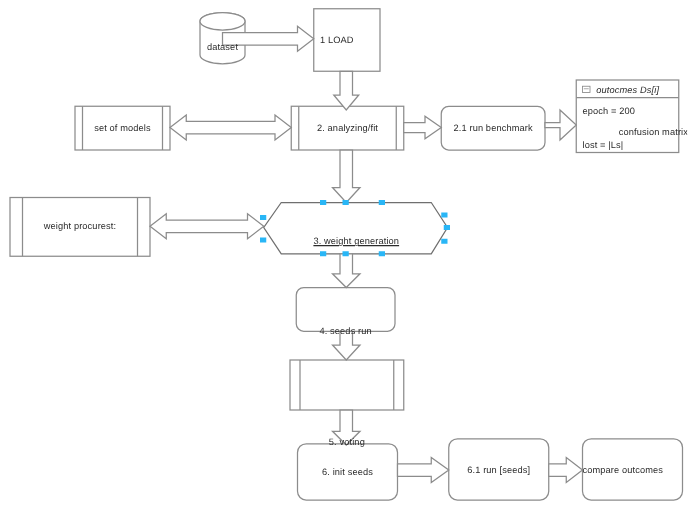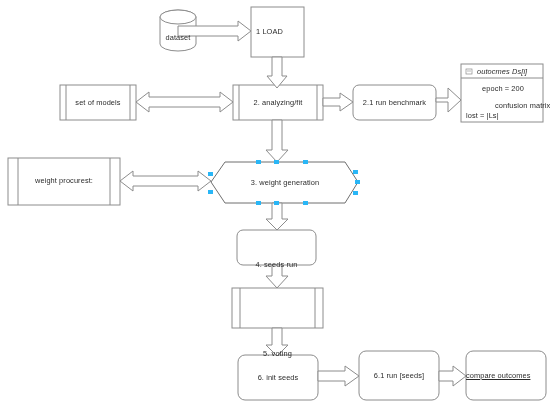--- a/index.html
+++ b/index.html
@@ -136,30 +136,30 @@
   <div class="lbl" style="left:243px;top:27px;width:53px;">1 LOAD</div>
 
   <div class="lbl" style="left:66px;top:98px;width:64px;">set of models</div>
 
   <div class="lbl" style="left:239px;top:98px;width:78px;">2. analyzing/fit</div>
 
   <div class="lbl" style="left:353px;top:98px;width:83px;">2.1 run benchmark</div>
 
   <div class="lbl" style="left:18px;top:176px;width:92px;">weight procurest:</div>
 
-  <div class="lbl" style="left:225px;top:178px;width:120px;">3. weight generation</div>
+  <div class="lbl" style="left:225px;top:188px;width:120px;text-decoration:underline;">3. weight generation</div>
 
   <div class="lbl" style="left:237px;top:260px;width:79px;">4. seeds run</div>
 
   <div class="lbl" style="left:240px;top:304px;width:75px;margin-top:45px;">5. voting</div>
 
   <div class="lbl" style="left:238px;top:373px;width:80px;">6. init seeds</div>
 
   <div class="lbl" style="left:359px;top:371px;width:80px;">6.1 run [seeds]</div>
 
-  <div class="lbl" style="left:466px;top:371px;width:60px;text-decoration:underline;">compare outcomes</div>
+  <div class="lbl" style="left:466px;top:371px;width:60px;">compare outcomes</div>
 
   <div class="lbl left" style="left:477px;top:67px;width:84px;font-style:italic;">outocmes Ds[i]</div>
-  <div class="lbl left" style="left:466px;top:84px;width:74px;text-align:center;">epoch = 200</div>
+  <div class="lbl left" style="left:466px;top:84px;width:74px;">epoch = 200</div>
   <div class="lbl left" style="left:466px;top:101px;width:74px;margin-left:29px;">confusion matrix</div>
   <div class="lbl left" style="left:466px;top:111px;width:74px;">lost = |Ls|</div>
 
 </div>
 
 </body></html>

